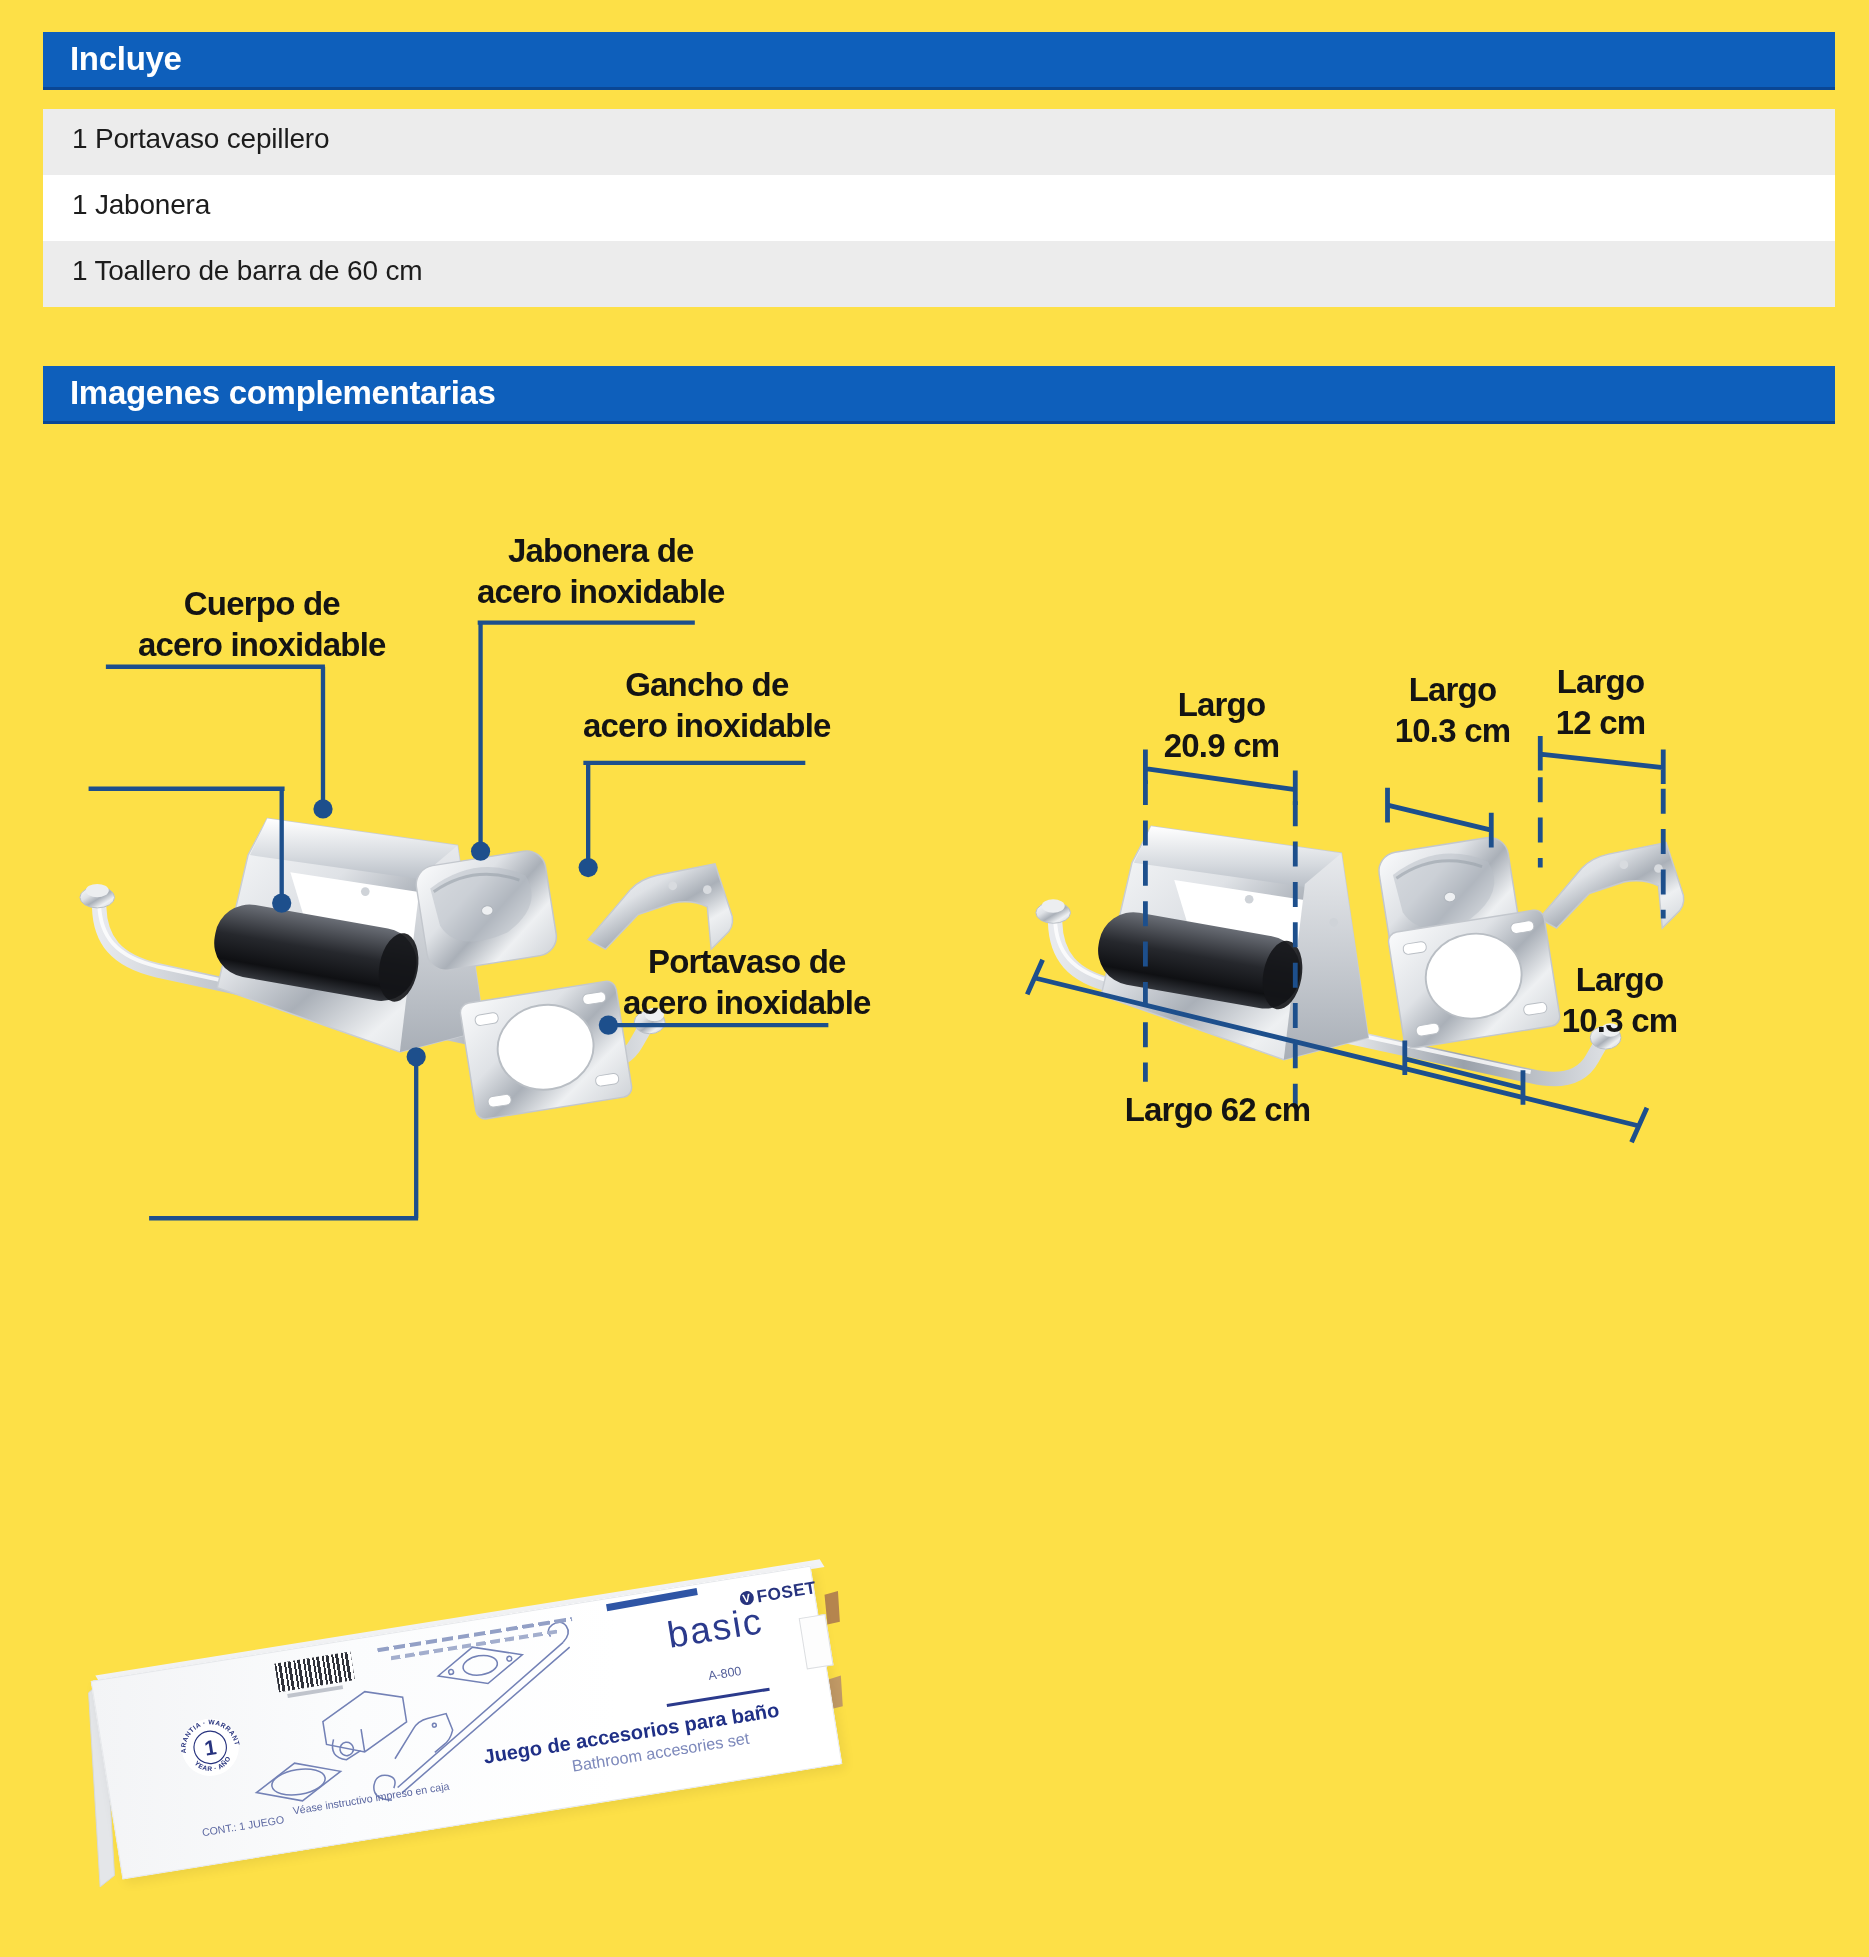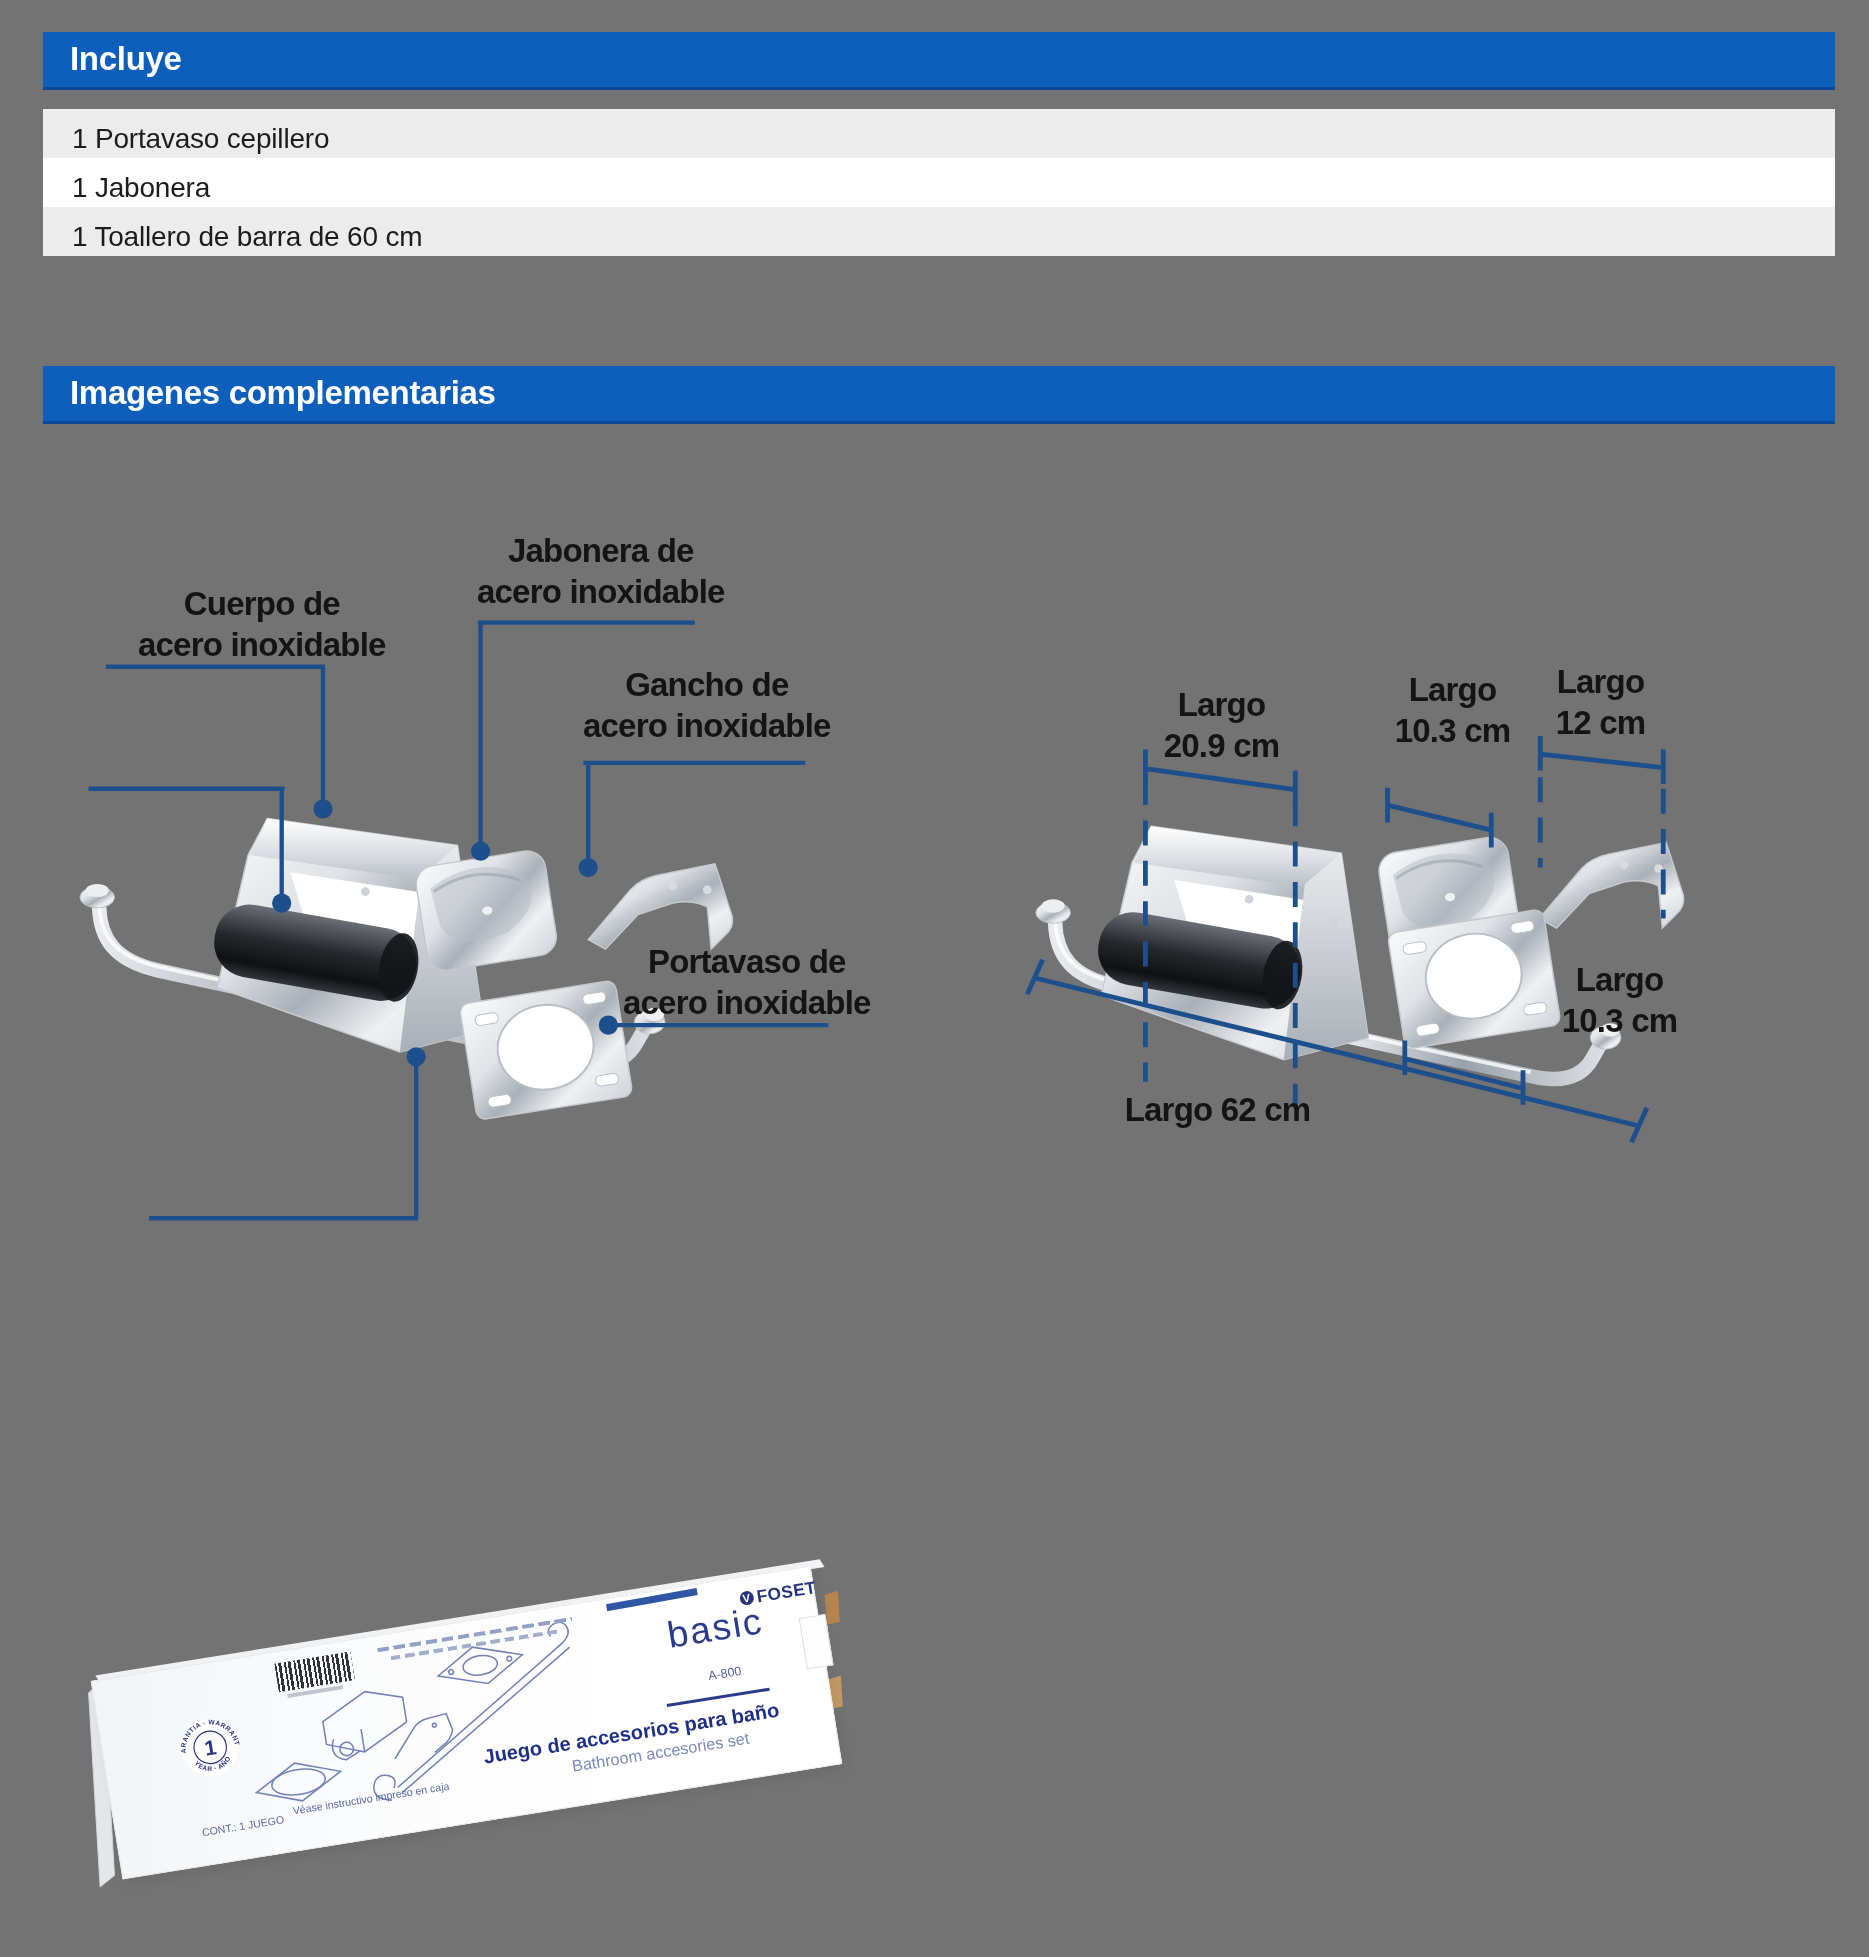--- a/index.html
+++ b/index.html
@@ -1,27 +1,27 @@
 <!DOCTYPE html>
 <html><head>
 <meta charset="utf-8">
 <style>
   html,body{margin:0;padding:0;background:#ffffff;}
-  .page{position:relative;width:1870px;height:1958px;background:#737373;overflow:hidden;
+  .page{position:relative;width:1870px;height:1958px;background:#fde047;overflow:hidden;
         font-family:"Liberation Sans",sans-serif;}
   
   .secbar{position:absolute;left:43px;width:1792px;height:58px;background:#0E5FBB;
           border-bottom:3.8px solid #0A4795;box-sizing:border-box;}
   .secbar .secbar-title{display:block;line-height:54px;padding-left:27px;color:#ffffff;
           font-size:33px;font-weight:bold;letter-spacing:-0.3px;}
   #bar-incluye{top:32px;}
   #bar-imagenes{top:366px;}
   
   .rows{position:absolute;left:43px;top:109px;width:1792px;}
-  .row{height:49px;line-height:59px;padding-left:29px;font-size:28px;color:#1c1c1c;
+  .row{height:66px;line-height:59px;padding-left:29px;font-size:28px;color:#1c1c1c;
        letter-spacing:-0.2px;}
   .row.gray{background:#ECECEC;}
   .row.white{background:#ffffff;}
   
   .lbl{position:absolute;font-weight:bold;font-size:33px;line-height:41px;color:#141414;
        letter-spacing:-0.8px;white-space:nowrap;}
   .lbl span{display:block;text-align:center;}
   .dim{position:absolute;width:211px;text-align:center;font-weight:bold;font-size:33px;
        line-height:41px;color:#141414;letter-spacing:-0.8px;}
   .dim span{display:block;}

